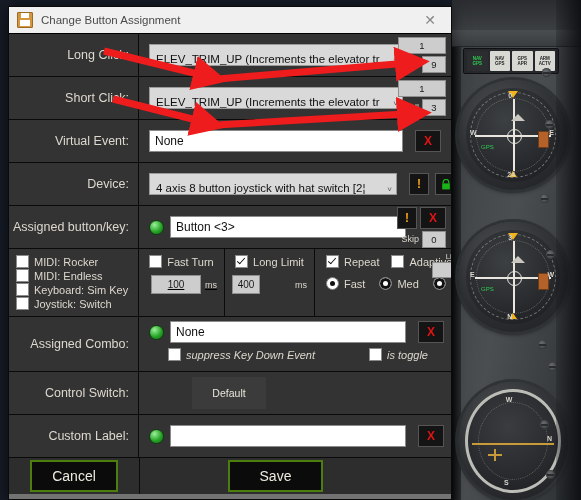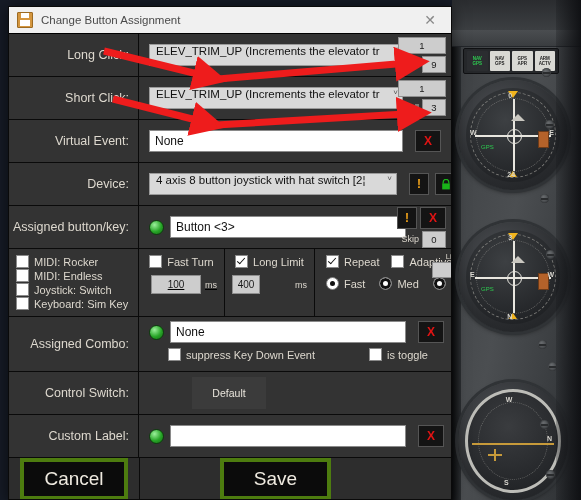--- a/index.html
+++ b/index.html
@@ -143,21 +143,21 @@
     color:#ded9cf;font-size:12.5px;font-family:"Liberation Sans", sans-serif;
     white-space:nowrap;
   }
   .fld-cell{
     flex:1;display:flex;align-items:center;padding:0 6px 0 10px;
     box-sizing:border-box;gap:6px;position:relative;
   }
 
   .combo{
     background:#d9d9d9;border:1px solid #9a9a9a;height:22px;
-    display:flex;align-items:flex-start;padding:0 4px 0 6px;box-sizing:border-box;
+    display:flex;align-items:flex-end;padding:0 4px 0 6px;box-sizing:border-box;
     font-size:11.5px;color:#111;font-family:"Liberation Sans",sans-serif;
     white-space:nowrap;overflow:hidden;position:relative;
   }
   .combo .txt{flex:1;overflow:hidden;text-overflow:clip;}
   .combo .caret{color:#555;font-size:8px;margin-left:4px;}
   .combo.w-main{width:254px;flex:0 0 254px;}
   .combo.w-dev{width:248px;flex:0 0 248px;}
 
   .txtbox{
     background:#ffffff;border:1px solid #8a8a8a;height:22px;
@@ -246,37 +246,37 @@
   .limit-wrap{position:absolute;right:6px;top:3px;text-align:center;}
   .limit-lbl{color:#ded9cf;font-size:7.5px;font-family:"Liberation Sans",sans-serif;}
   .limit-box{
     width:42px;height:14px;background:#cdcdcd;border:1px solid #8f8f8f;
     display:flex;align-items:center;justify-content:center;
     font-size:8.5px;color:#1a1a1a;font-family:"Liberation Sans",sans-serif;margin-top:1px;
   }
 
   .combo-stack{display:flex;flex-direction:column;gap:5px;flex:1;padding-top:4px;padding-bottom:4px;}
   .combo-line{display:flex;align-items:center;gap:6px;}
-  .sub-line{display:flex;align-items:center;gap:1px;padding-left:19px;}
+  .sub-line{display:flex;align-items:center;gap:1px;padding-left:19px;font-style:italic;}
   .sub-line .chk{margin:0;}
 
   .btn-default{
     width:72px;height:30px;background:#3b3b3b;border:1px solid #3b3b3b;
     color:#e8e4db;font-size:10.5px;font-family:"Liberation Sans",sans-serif;
     display:flex;align-items:center;justify-content:center;margin-left:43px;
   }
   .footer{display:flex;background:#2d2d2d;min-height:36px;}
   .footer-left{
     width:130px;flex:0 0 130px;border-right:1px solid #0a0a0a;
     display:flex;align-items:center;justify-content:center;
   }
   .footer-right{flex:1;display:flex;align-items:center;justify-content:center;}
   .btn-dark{
-    background:#0b0b0b;border:4px solid #4d7c0f;color:#efeae0;
-    font-size:19px;font-family:"Liberation Sans",sans-serif;
+    background:#0b0b0b;border:2px solid #4d7c0f;color:#efeae0;
+    font-size:14px;font-family:"Liberation Sans",sans-serif;
     padding:6px 20px;display:flex;align-items:center;justify-content:center;
   }
   .btn-dark.save{padding:6px 30px;margin-left:-40px;}
 
   
   #arrows{position:absolute;inset:0;pointer-events:none;}
 </style>
 </head>
 <body>
 
@@ -474,25 +474,25 @@
         <div class="chk">
           <span class="chkbox"></span>
           <span class="chk-lbl">MIDI: Rocker</span>
         </div>
         <div class="chk">
           <span class="chkbox"></span>
           <span class="chk-lbl">MIDI: Endless</span>
         </div>
         <div class="chk">
           <span class="chkbox"></span>
-          <span class="chk-lbl">Joystick: Switch</span>
+          <span class="chk-lbl">Keyboard: Sim Key</span>
         </div>
         <div class="chk">
           <span class="chkbox"></span>
-          <span class="chk-lbl">Keyboard: Sim Key</span>
+          <span class="chk-lbl">Joystick: Switch</span>
         </div>
       </div>
 
       <div class="optbox opt-b">
         <div class="chk" style="justify-content:center;">
           <span class="chkbox"></span>
           <span class="chk-lbl">Fast Turn</span>
         </div>
         <div class="msrow" style="justify-content:flex-end;text-decoration:underline;">
           <div class="msbox">100</div>

